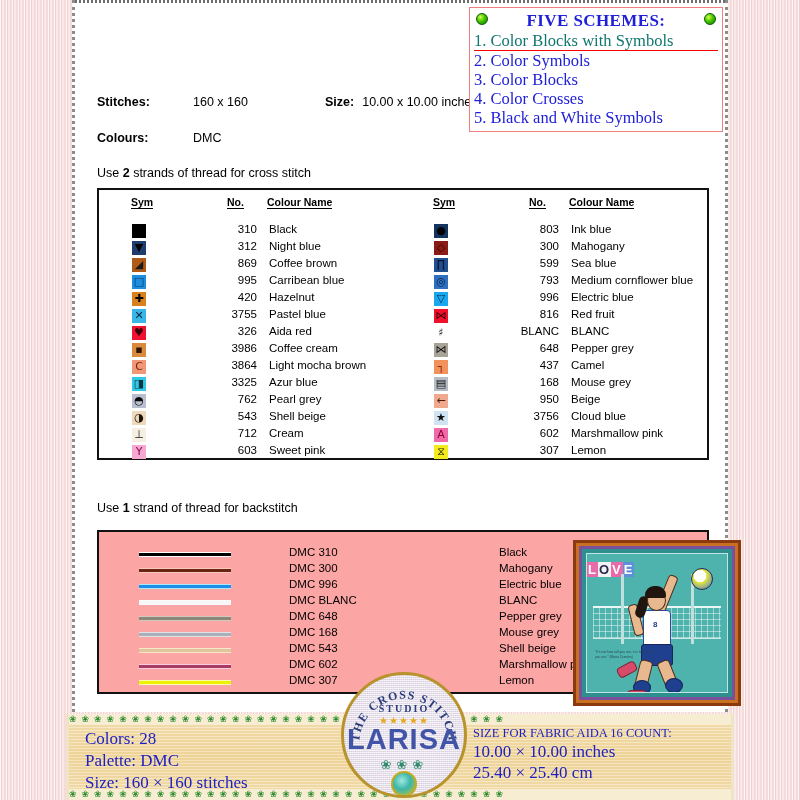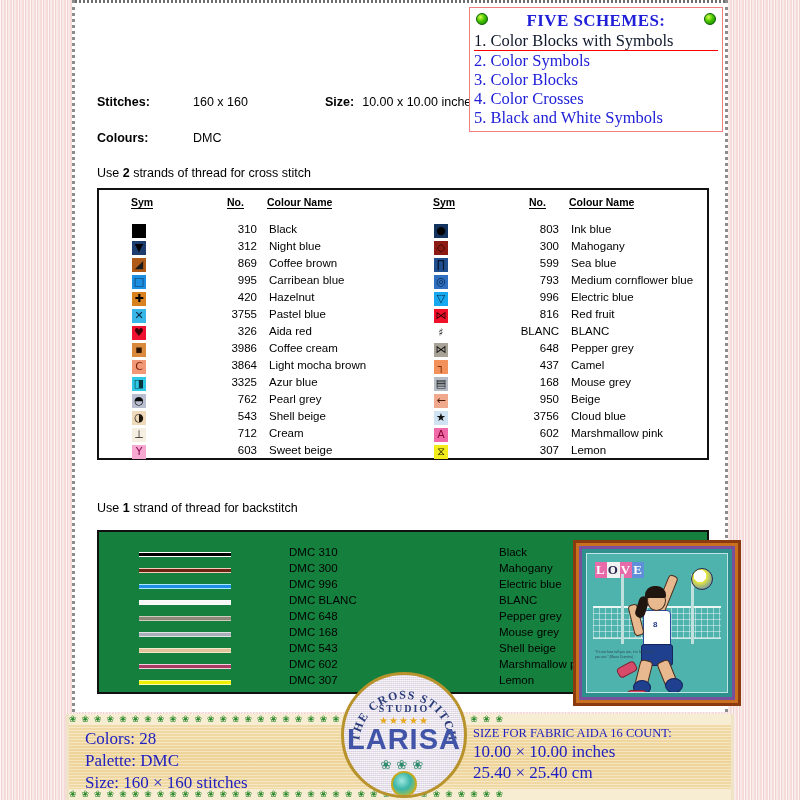--- a/index.html
+++ b/index.html
@@ -104,21 +104,21 @@
     margin: 0;
     padding: 0;
   }
   #schemes li {
     color: #2020d8;
     font-size: 16.5px;
     line-height: 19px;
     white-space: nowrap;
   }
   #schemes li.active {
-    color: #0f172a;
+    color: #0f766e;
     border-bottom: 1.5px solid #ff0000;
   }
 
   
   #key-box {
     position: absolute;
     left: 22px;
     top: 188px;
     width: 612px;
     height: 272px;
@@ -179,21 +179,21 @@
   }
 
   
   #bs-box {
     position: absolute;
     left: 22px;
     top: 530px;
     width: 612px;
     height: 164px;
     border: 2px solid #111;
-    background: #15803d;
+    background: #fca5a5;
     box-sizing: border-box;
   }
   .bs-row {
     position: relative;
     height: 16px;
     font-size: 11.5px;
     color: #000;
   }
   #bs-rows { position: absolute; left: 0; top: 14px; width: 100%; }
   .bs-line {
@@ -289,23 +289,23 @@
             border-radius: 50%; border: 1px solid #14245c; }
   #knee-r { left: 78px; top: 124px; width: 16px; height: 13px; background: #1f3f8f;
             border-radius: 50%; border: 1px solid #14245c; }
   #shoe-l { left: 40px; top: 136px; width: 18px; height: 9px; background: #d84a6a;
             border-radius: 4px; border: 1px solid #7a2334; }
   #shoe-r { left: 30px; top: 110px; width: 18px; height: 9px; background: #d84a6a;
             border-radius: 4px; border: 1px solid #7a2334; transform: rotate(-28deg); }
   #jersey-num { position: absolute; left: 66px; top: 66px; font-size: 8px;
                 color: #27408b; font-weight: bold; }
   #love-tag {
-    position: absolute; left: 8px; top: 8px;
+    position: absolute; left: 0; top: 8px;
     font-size: 13px; font-weight: bold; letter-spacing: 1px;
-    font-family: Liberation Serif, serif;
+    font-family: Liberation Sans, sans-serif;
     border-radius: 7px;
   }
   #love-tag span { display: inline-block; padding: 0 1px; }
   #quote {
     position: absolute; left: 8px; top: 96px; width: 60px;
     font-size: 3.4px; color: #2a4a5a; line-height: 5px;
   }
 
   
   #bottom-band {
@@ -516,21 +516,21 @@
             <div class="nm">Shell beige</div>
           </div>
           <div class="key-row">
             <div class="sw" style="background: rgb(245, 239, 226); color: rgb(27, 27, 27);">⊥</div>
             <div class="num">712</div>
             <div class="nm">Cream</div>
           </div>
           <div class="key-row">
             <div class="sw" style="background: rgb(247, 168, 208); color: rgb(138, 10, 80);">Y</div>
             <div class="num">603</div>
-            <div class="nm">Sweet beige</div>
+            <div class="nm">Sweet pink</div>
           </div>
         </div>
     </div>
 
     <div class="key-col" id="key-col-right">
       <div class="key-head">
         <span class="h-sym">Sym</span>
         <span class="h-no">No.</span>
         <span class="h-name">Colour Name</span>
       </div>

